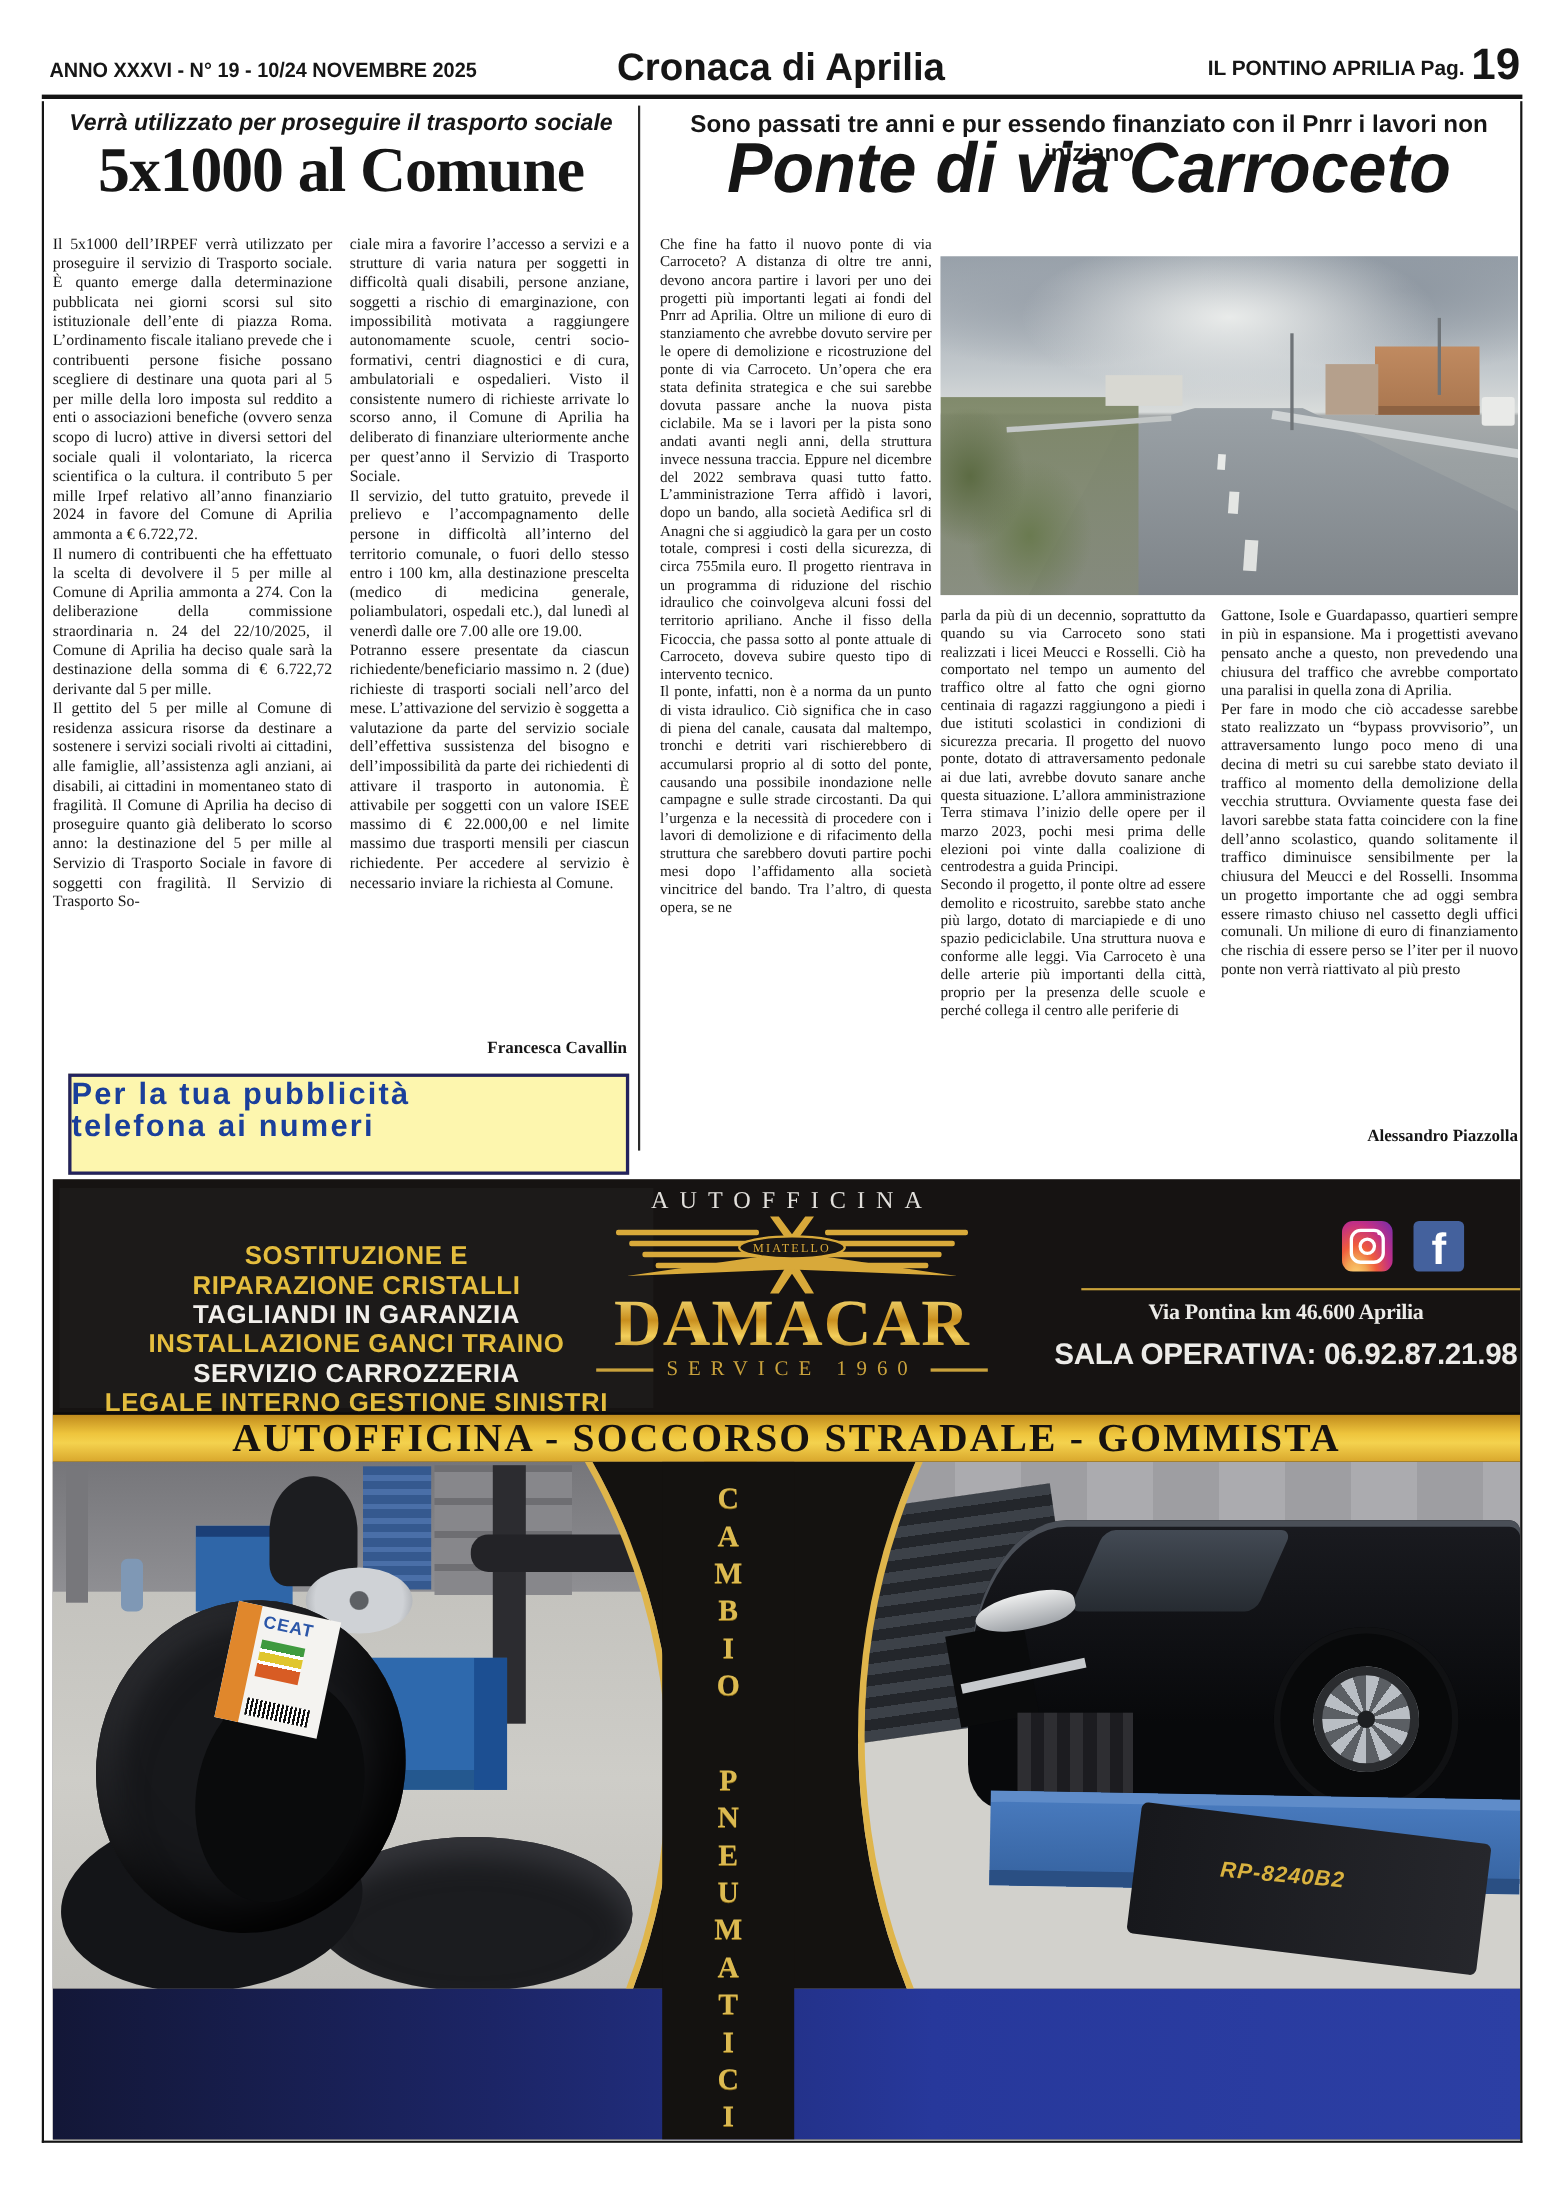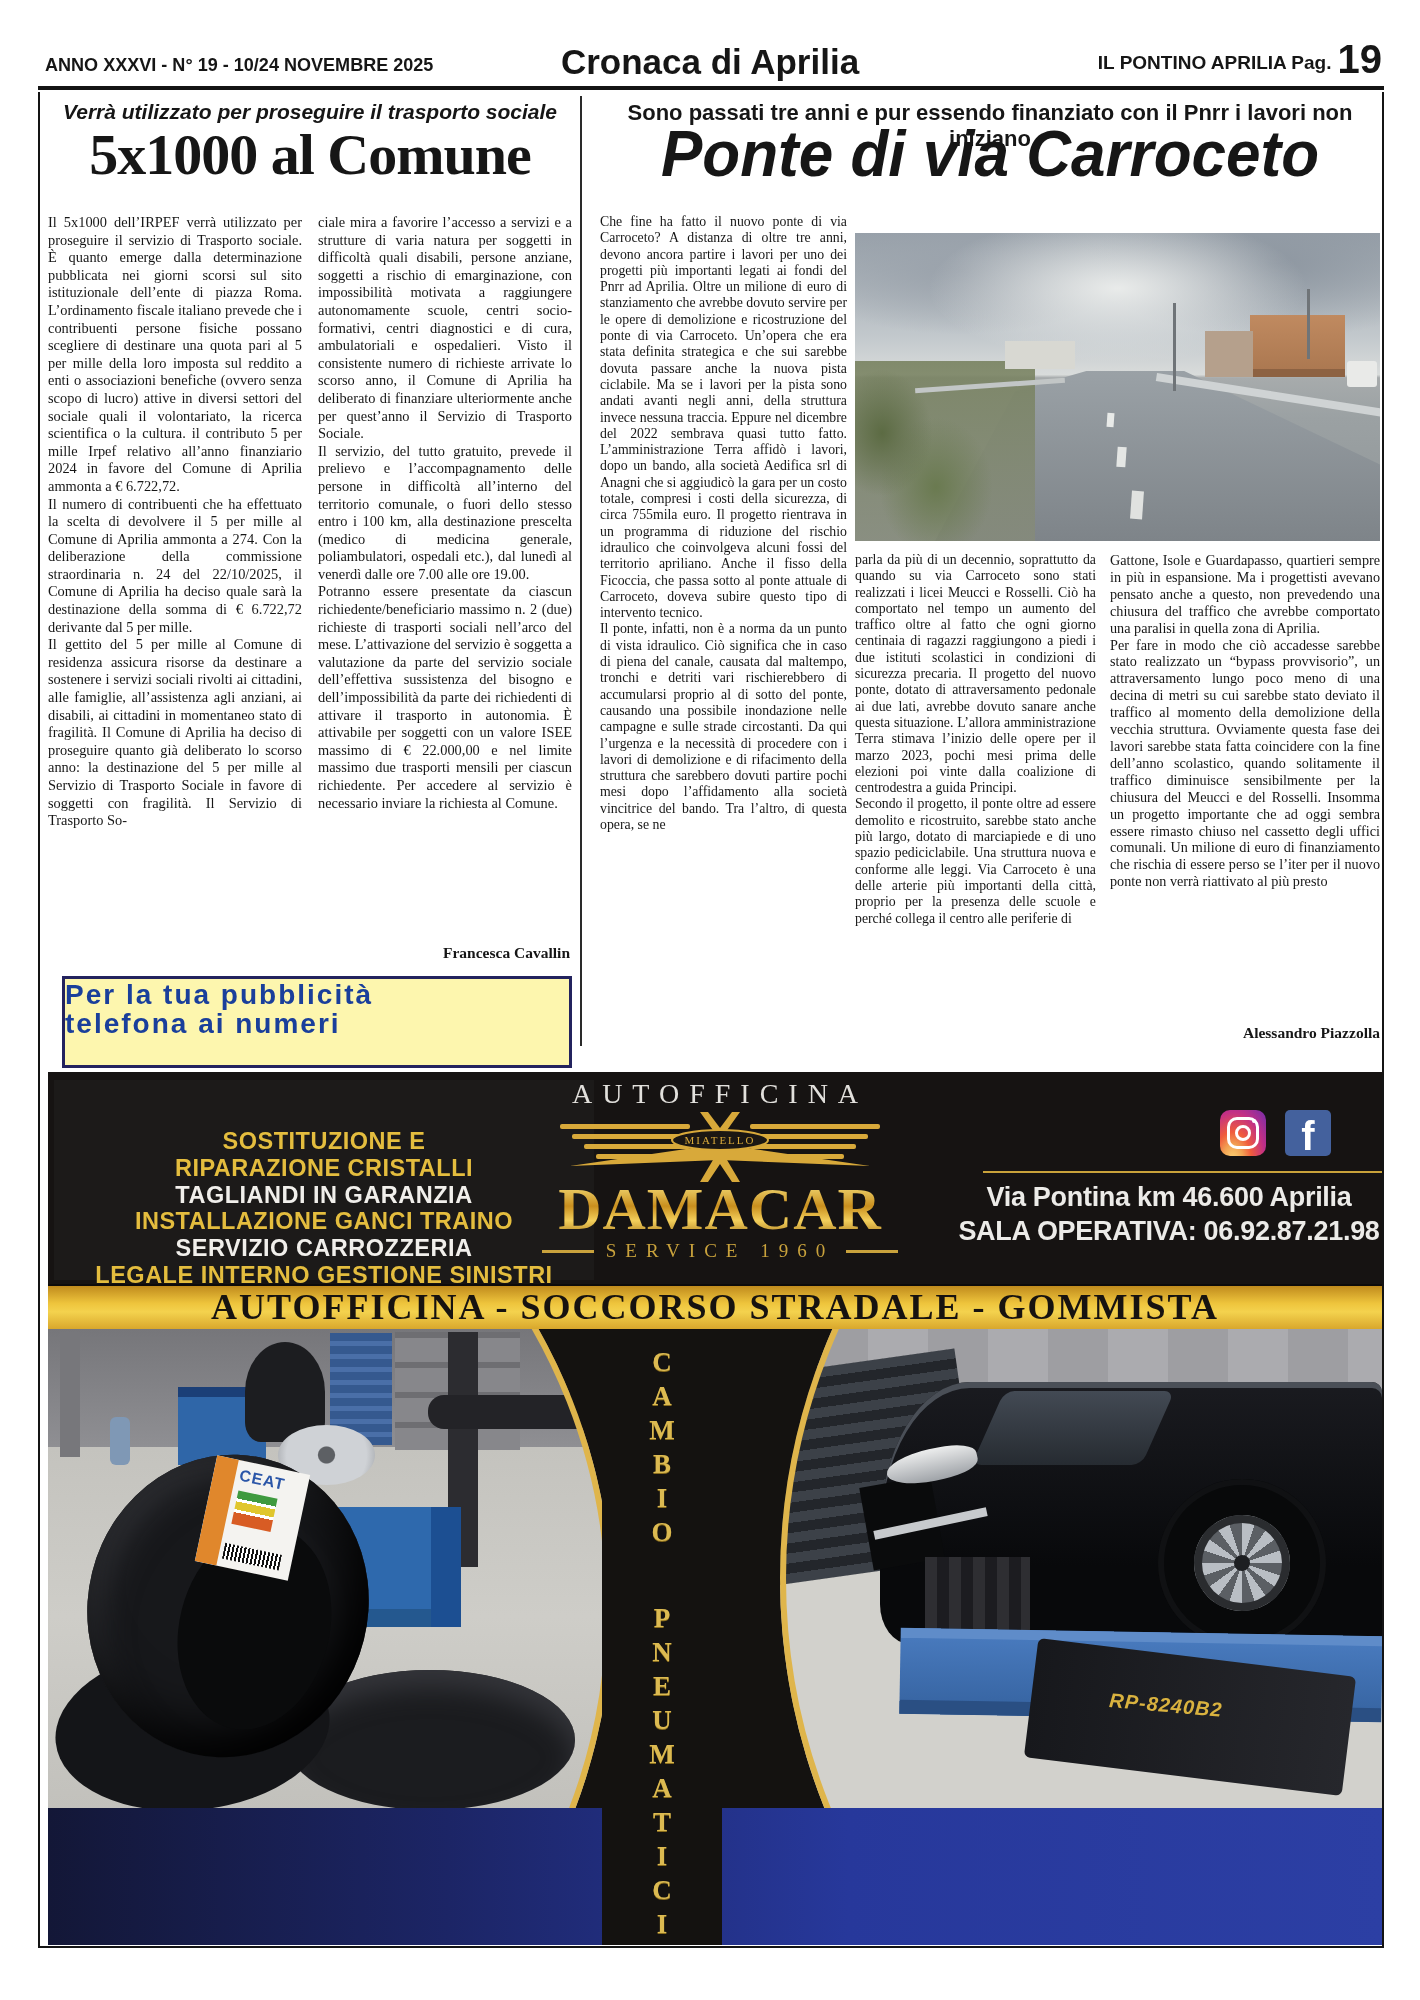--- a/index.html
+++ b/index.html
@@ -73,37 +73,37 @@
   .promo-l3{font-size:30px;line-height:30px;letter-spacing:2px;}
 
   
   .ad{left:48px;top:1072px;width:1334px;height:873px;background:#161312;overflow:hidden;
       font-family:"Liberation Sans",sans-serif;}
   .ad .abs{position:absolute;}
   .svc-panel{left:6px;top:8px;width:540px;height:200px;background:#1c1a19;}
   .services{left:10px;top:14px;width:532px;text-align:center;font-weight:700;font-size:23.5px;}
   .svc-line{line-height:26.8px;letter-spacing:.5px;}
   .logo-block{left:482px;top:6px;width:380px;text-align:center;}
-  .logo-top{font-family:"Liberation Serif",serif;font-size:28px;letter-spacing:10px;color:#e2e0dc;}
+  .logo-top{font-family:"Liberation Serif",serif;font-size:22px;letter-spacing:10px;color:#e2e0dc;}
   .logo-brand{font-family:"Liberation Serif",serif;font-weight:700;font-size:60px;line-height:58px;
     letter-spacing:1px;background:linear-gradient(180deg,#f6df7a 5%,#c98f1e 45%,#f3cf5b 70%,#a8761a 100%);
     -webkit-background-clip:text;background-clip:text;color:transparent;margin-top:-4px;}
   .logo-sub{display:flex;align-items:center;justify-content:center;gap:12px;color:#c9a23c;
     font-family:"Liberation Serif",serif;font-size:19px;letter-spacing:9px;margin-top:2px;}
   .logo-sub .dash{width:52px;height:3px;background:#c9a23c;}
   .ig{left:1172px;top:38px;width:46px;height:46px;border-radius:10px;background:
       radial-gradient(at 28% 110%, #ffd676 0%, #f2a454 22%, #f05c3c 40%, #c22f86 68%, #8a2ea0 90%, #6228d7 110%);}
   .ig .frame{position:absolute;inset:7px;border:3px solid #fff;border-radius:10px;}
   .ig .lens{position:absolute;left:15px;top:15px;width:10px;height:10px;border:3px solid #fff;border-radius:50%;}
   .ig .dot{position:absolute;right:10px;top:9px;width:4px;height:4px;background:#fff;border-radius:50%;}
   .fb{left:1237px;top:38px;width:46px;height:46px;border-radius:5px;background:#44619d;color:#fff;
       font-weight:700;font-size:40px;text-align:center;line-height:52px;overflow:hidden;}
   .gold-line{left:935px;top:99px;width:400px;height:2px;background:#c9a23a;}
   .addr{left:907px;width:428px;text-align:center;font-weight:700;color:#ecebe8;letter-spacing:-0.3px;}
-  .addr1{top:110px;font-size:27px;}
+  .addr1{top:110px;font-size:20px;font-family:Liberation Serif, serif;}
   .addr2{top:144px;font-size:27px;}
   .banner{left:0;top:212px;width:1334px;height:43px;background:
       linear-gradient(180deg,#c08b1d 0%,#eec43c 40%,#f4d24e 60%,#d9a72c 100%);
       border-top:2px solid #0d0b0a;border-bottom:2px solid #0d0b0a;
       text-align:center;font-family:"Liberation Serif",serif;font-weight:700;font-size:36px;line-height:42px;
       letter-spacing:2px;color:#171310;}
   .photo-strip{left:0;top:257px;width:1334px;height:479px;background:#141210;}
 
   
   .ws-photo{left:0;top:0;width:592px;height:479px;overflow:hidden;background:linear-gradient(180deg,#bdbcb7 0,#cecdc8 60%,#c2c1bc 100%);}

